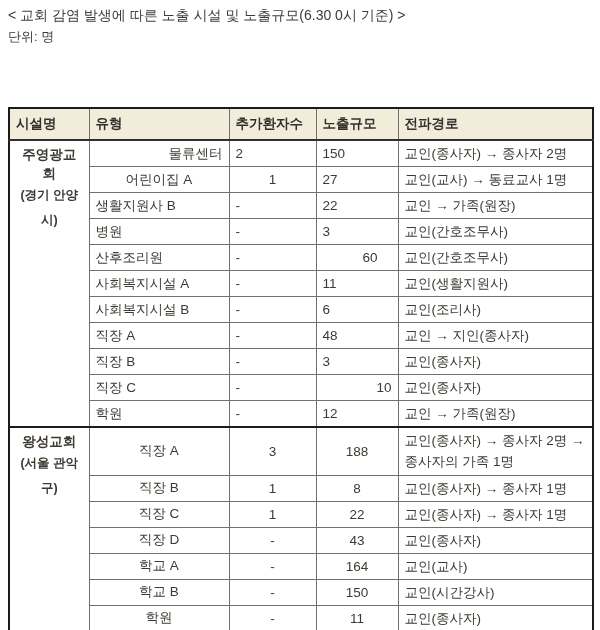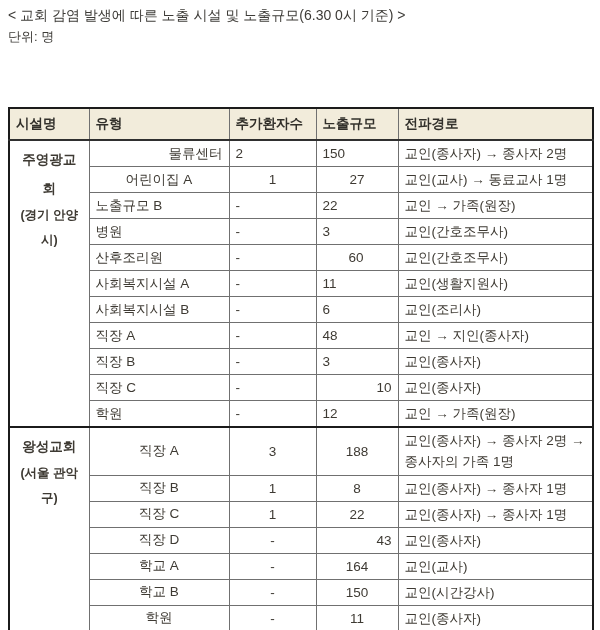--- a/index.html
+++ b/index.html
@@ -71,21 +71,21 @@
     border-top: 2px solid #1b1b1b;
   }
   .facility-cell {
     vertical-align: top;
     text-align: center;
     padding: 2px 2px;
   }
   .facility-name {
     font-weight: bold;
     font-size: 13.5px;
-    line-height: 29px;
+    line-height: 19px;
     margin-top: 2px;
   }
   .facility-region {
     font-weight: bold;
     font-size: 12.5px;
     line-height: 25px;
   }
   .route-cell {
     text-align: left;
     white-space: pre-line;
@@ -122,39 +122,39 @@
           <div class="facility-region">(경기 안양시)</div>
         </td>
         <td style="text-align: right;">물류센터</td>
         <td style="text-align: left;">2</td>
         <td style="text-align: left;">150</td>
         <td class="route-cell">교인(종사자) → 종사자 2명</td>
       </tr>
       <tr>
         <td style="text-align: center;">어린이집 A</td>
         <td style="text-align: center;">1</td>
-        <td style="text-align: center;">27</td>
+        <td style="text-align: left;">27</td>
         <td class="route-cell">교인(교사) → 동료교사 1명</td>
       </tr>
       <tr>
-        <td style="text-align: left;">노출규모 B</td>
+        <td style="text-align: left;">생활지원사 B</td>
         <td style="text-align: left;">-</td>
         <td style="text-align: left;">22</td>
         <td class="route-cell">교인 → 가족(원장)</td>
       </tr>
       <tr>
         <td style="text-align: left;">병원</td>
         <td style="text-align: left;">-</td>
         <td style="text-align: left;">3</td>
         <td class="route-cell">교인(간호조무사)</td>
       </tr>
       <tr>
         <td style="text-align: left;">산후조리원</td>
         <td style="text-align: left;">-</td>
-        <td style="text-align: left; padding-left: 32px;">60</td>
+        <td style="text-align: center; padding-left: 32px;">60</td>
         <td class="route-cell">교인(간호조무사)</td>
       </tr>
       <tr>
         <td style="text-align: left;">사회복지시설 A</td>
         <td style="text-align: left;">-</td>
         <td style="text-align: left;">11</td>
         <td class="route-cell">교인(생활지원사)</td>
       </tr>
       <tr>
         <td style="text-align: left;">사회복지시설 B</td>
@@ -205,21 +205,21 @@
       </tr>
       <tr class="s2">
         <td style="text-align: center;">직장 C</td>
         <td style="text-align: center;">1</td>
         <td style="text-align: center;">22</td>
         <td class="route-cell">교인(종사자) → 종사자 1명</td>
       </tr>
       <tr class="s2">
         <td style="text-align: center;">직장 D</td>
         <td style="text-align: center;">-</td>
-        <td style="text-align: right;">43</td>
+        <td style="text-align: center;">43</td>
         <td class="route-cell">교인(종사자)</td>
       </tr>
       <tr class="s2">
         <td style="text-align: center;">학교 A</td>
         <td style="text-align: center;">-</td>
         <td style="text-align: center;">164</td>
         <td class="route-cell">교인(교사)</td>
       </tr>
       <tr class="s2">
         <td style="text-align: center;">학교 B</td>

